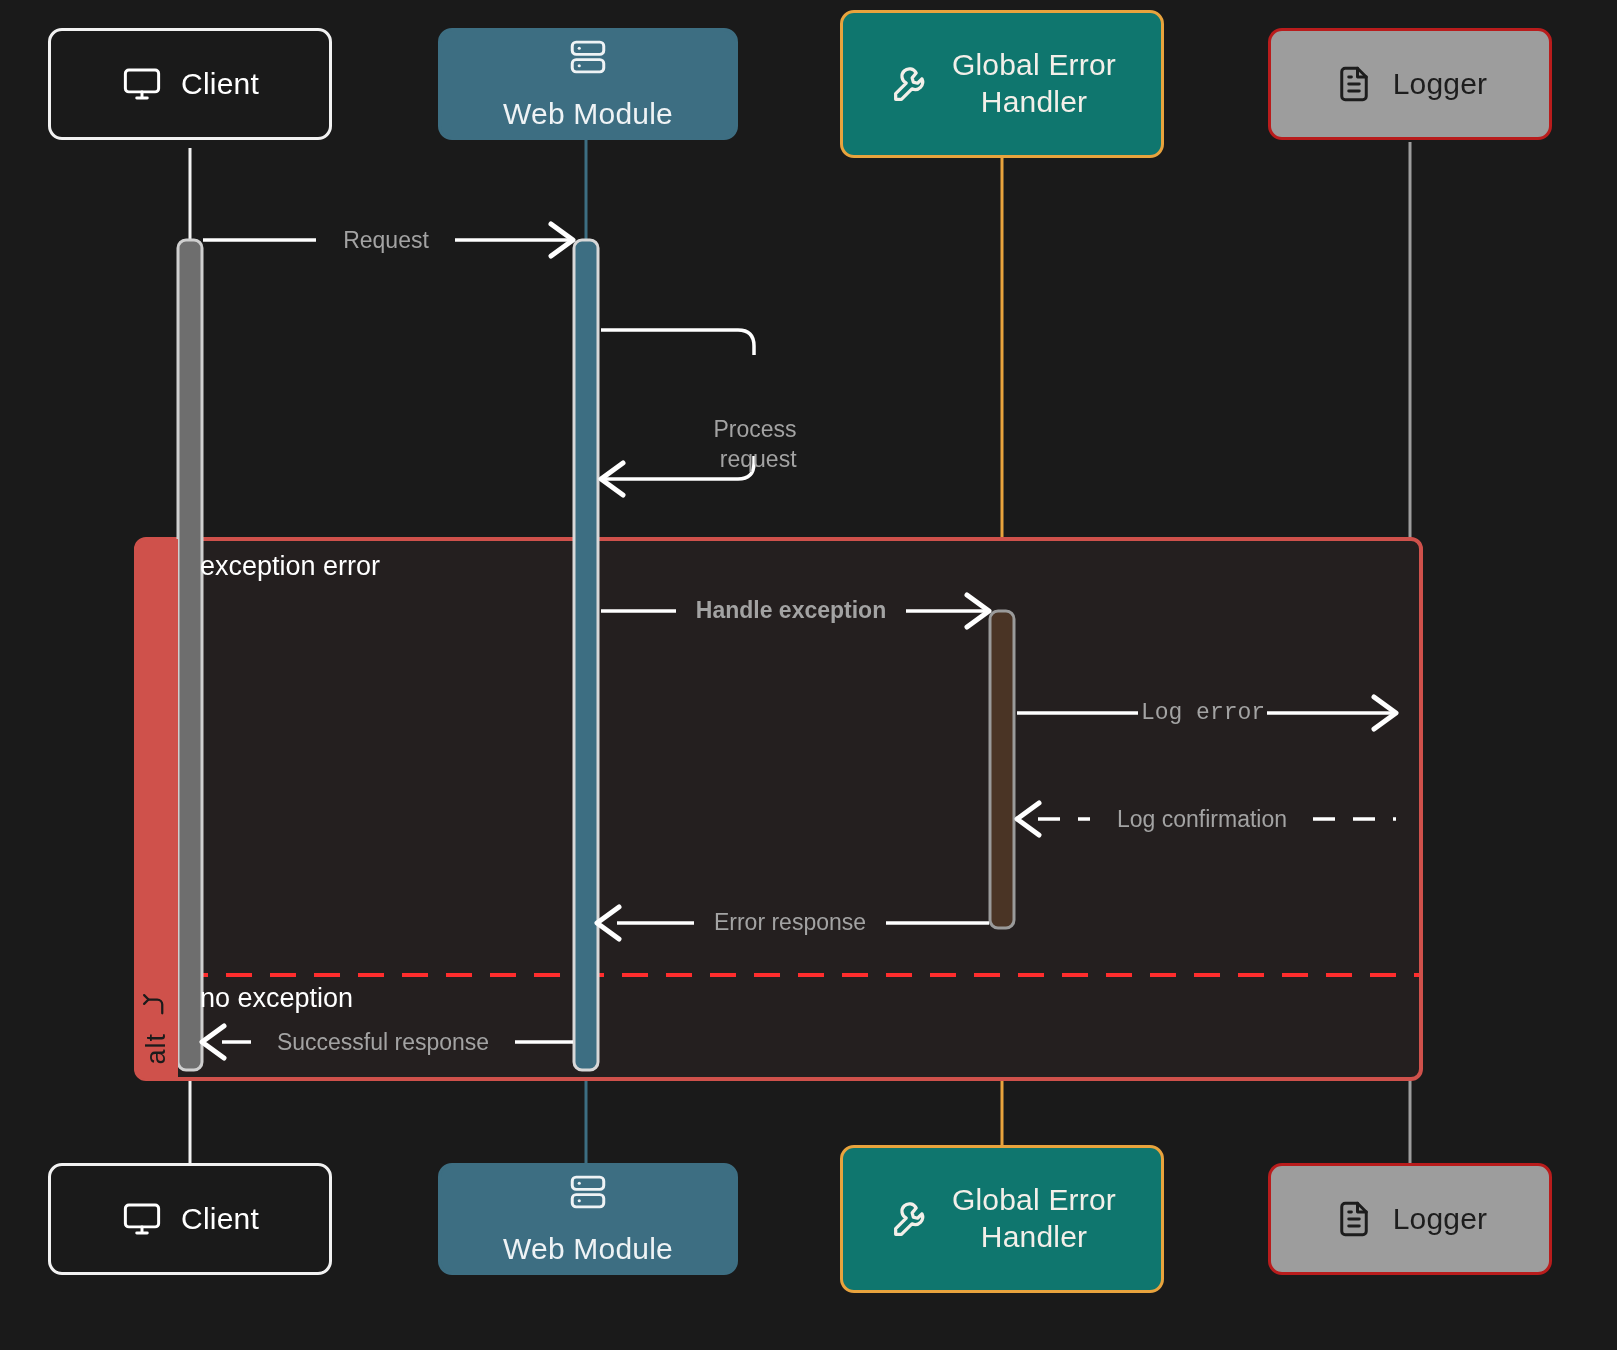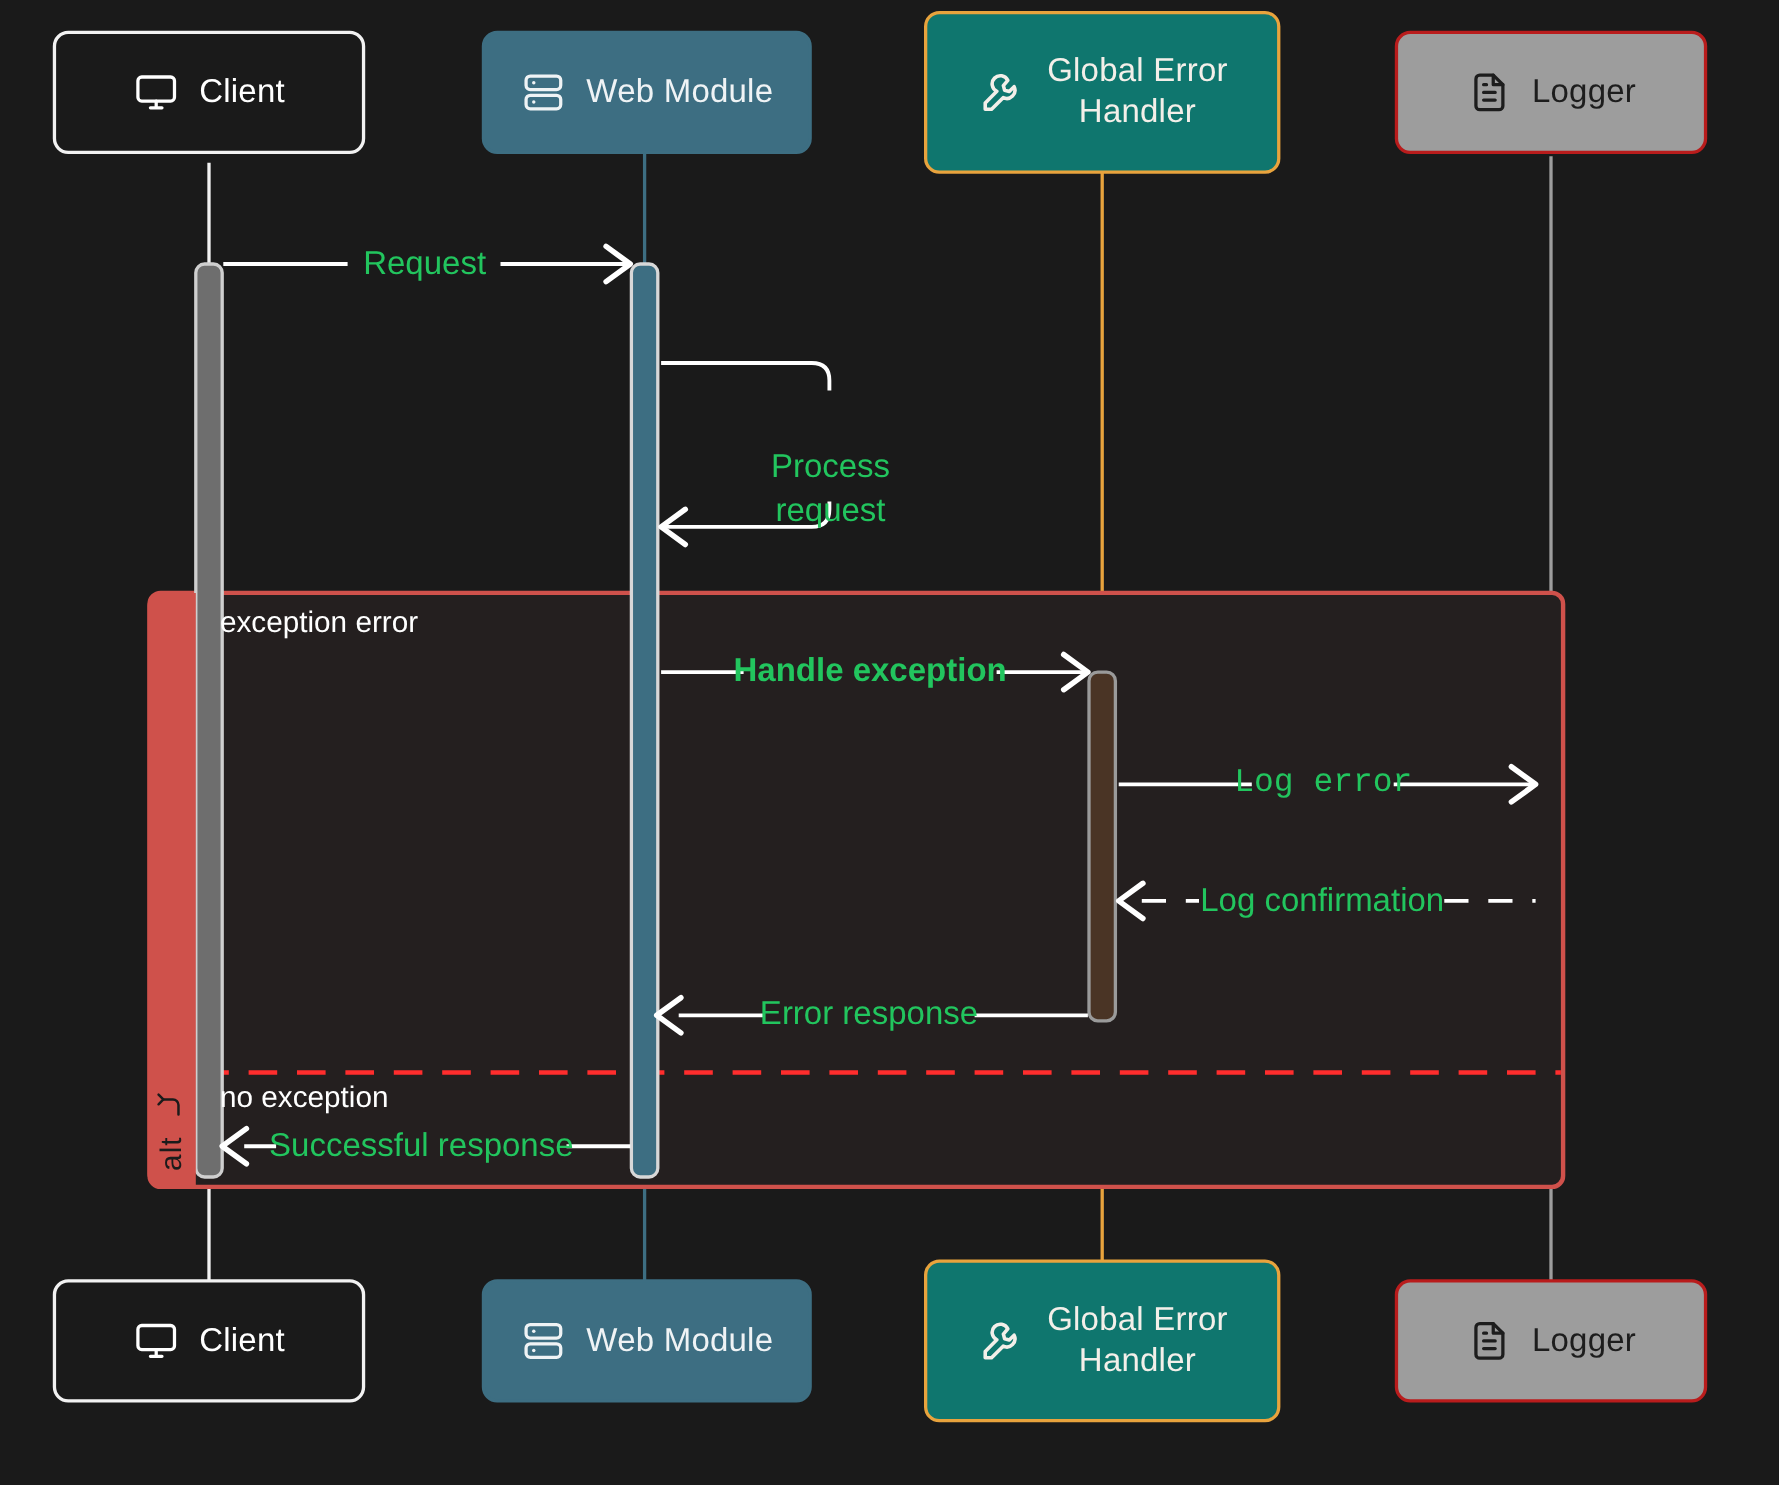--- a/index.html
+++ b/index.html
@@ -28,21 +28,21 @@
     padding: 0 18px;
   }
   .participant .plabel {
     font-size: 30px;
     line-height: 1.22;
     text-align: center;
     white-space: pre-line;
     letter-spacing: .2px;
   }
   .p-client   { background: #1a1a1a; border: 3px solid #f2f2f2; color: #ffffff; }
-  .p-web      { background: #3d6e82; border: 3px solid #3d6e82; color: #eff3f5; }
+  .p-web      { background: #3d6e82; border: 3px solid #3d6e82; color: #eff3f5; flex-direction: column; }
   .p-geh      { background: #0f766e; border: 3px solid #e8a33d; color: #f3efe9; }
   .p-logger   { background: #9d9d9d; border: 3px solid #b91c1c; color: #1d1d1d; }
 
   .picon { flex: 0 0 auto; display:block; }
 
   
   .alt-tab {
     position: absolute;
     background: #cf514b;
     border-radius: 12px 0 0 12px;
@@ -58,25 +58,25 @@
     transform: rotate(180deg);
     font-size: 27px;
     color: #1b1b1b;
     letter-spacing: 1px;
   }
   .alt-tab .branch-icon { transform: rotate(-90deg); display:block; }
 
   
   .msg-label {
     position: absolute;
-    color: #22c55e;
-    font-size: 30px;
+    color: #a3a3a3;
+    font-size: 23px;
     white-space: pre-line;
     line-height: 1.32;
-    text-align: center;
+    text-align: right;
     transform: translate(-50%, -50%);
   }
   .cond-label {
     position: absolute;
     color: #ffffff;
     font-size: 27px;
     transform: translate(0, -50%);
   }
 </style>
 </head>

